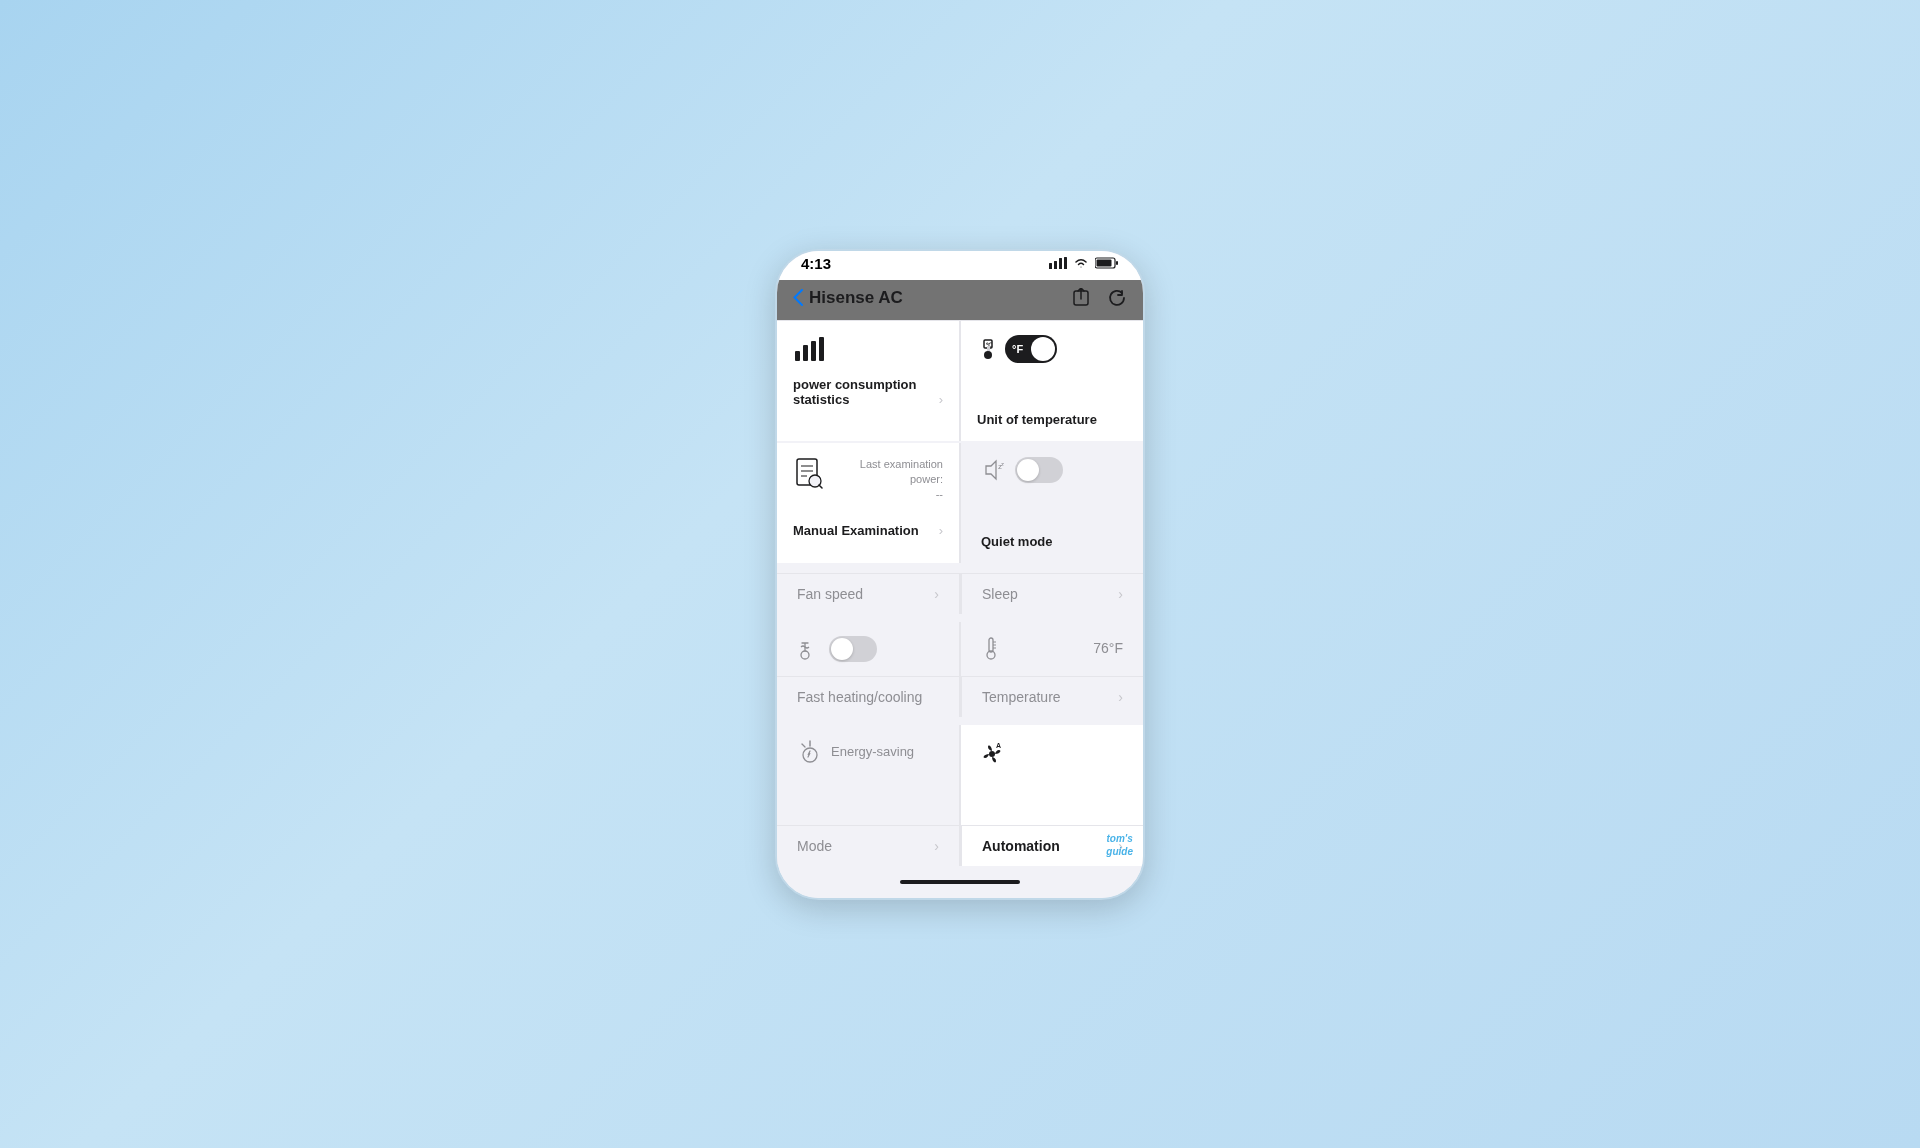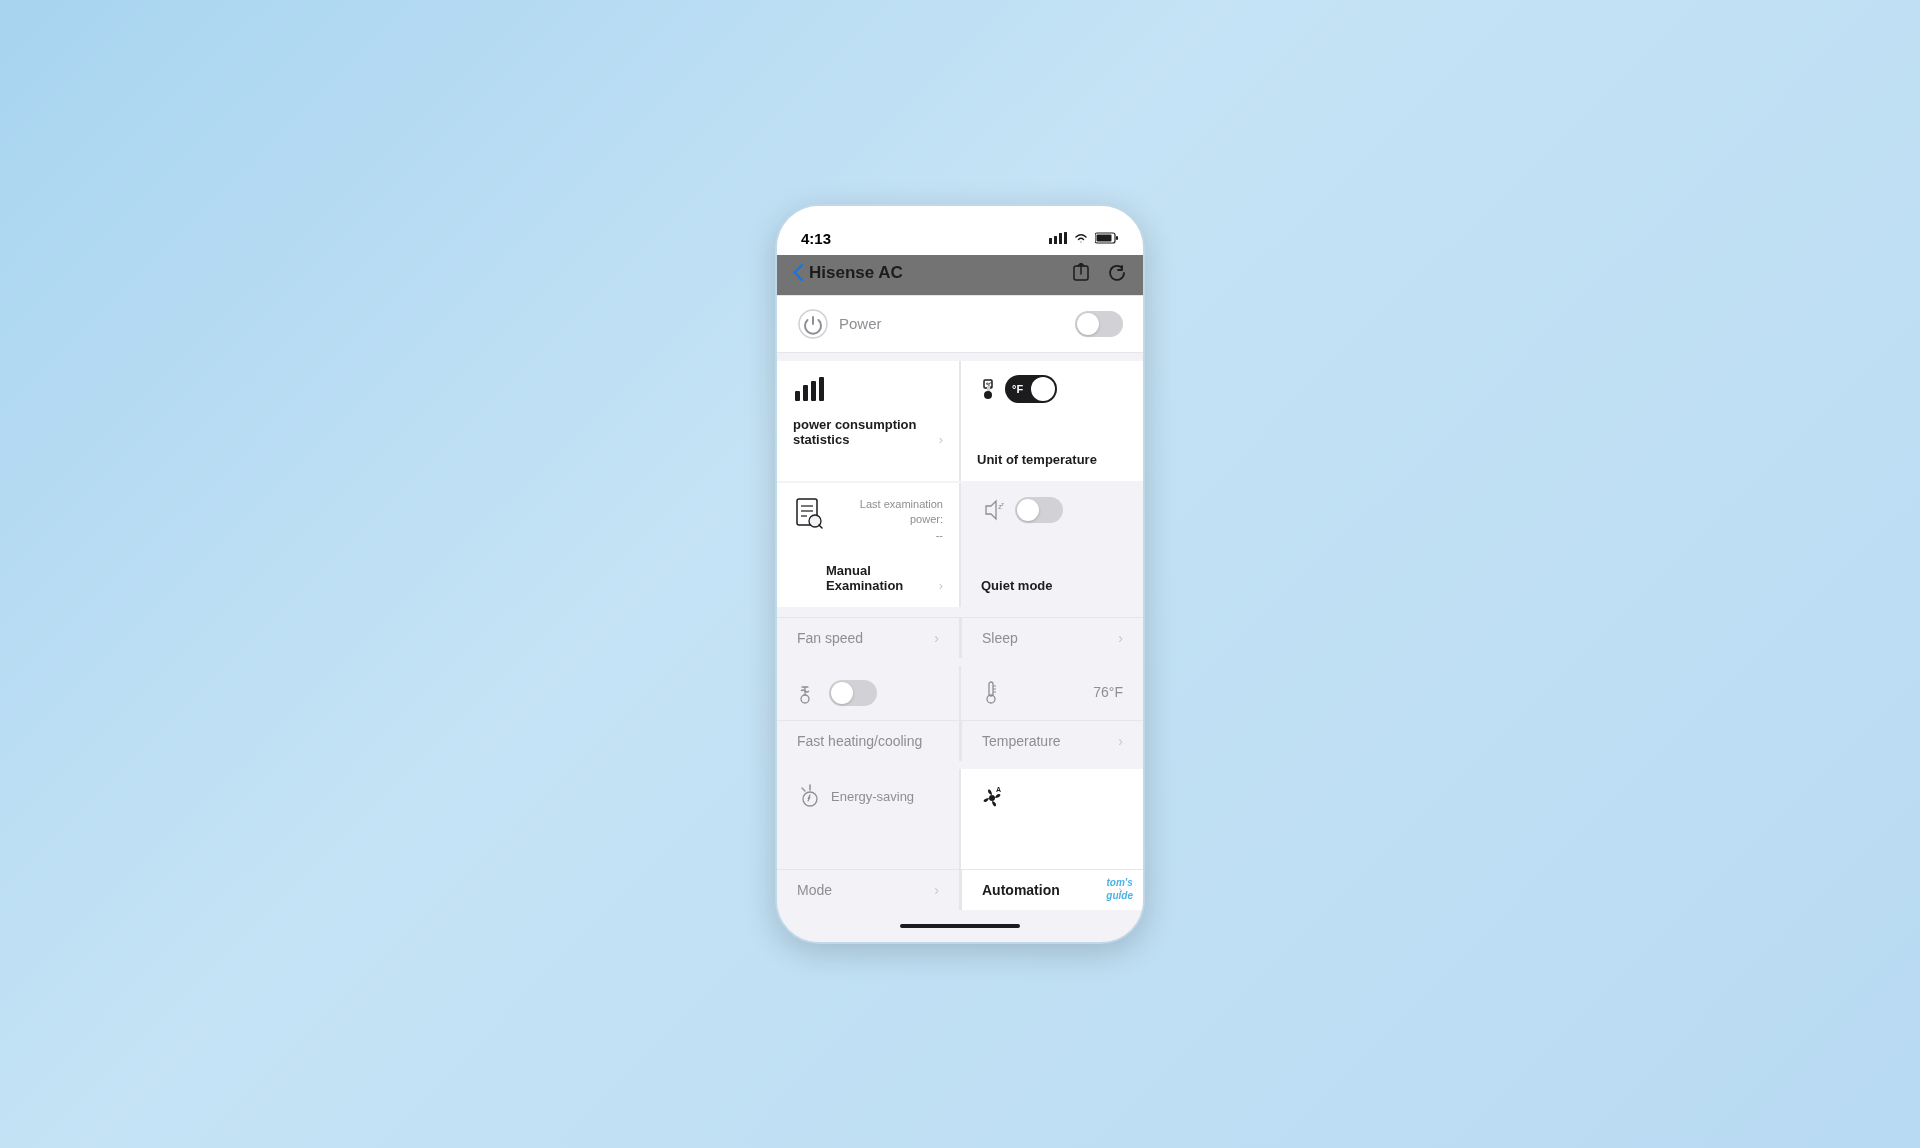--- a/index.html
+++ b/index.html
@@ -19,21 +19,21 @@
       overflow: hidden;
       box-shadow: 0 8px 32px rgba(0,0,0,0.18);
       position: relative;
     }
     
     .status-bar {
       background: #fff;
       display: flex;
       justify-content: space-between;
       align-items: center;
-      padding: 24px 24px 8px;
+      padding: 4px 24px 8px;
       font-size: 15px;
       font-weight: 600;
     }
     .status-icons {
       display: flex;
       align-items: center;
       gap: 6px;
     }
     
     .top-bar {
@@ -158,21 +158,20 @@
       font-size: 11px;
       color: #8e8e93;
       text-align: right;
       line-height: 1.4;
     }
     .exam-footer {
       display: flex;
       align-items: center;
       justify-content: space-between;
       margin-top: 20px;
-      margin-left: 33px;
     }
     .two-col-row {
       display: grid;
       grid-template-columns: 1fr 1fr;
       gap: 2px;
       background: #e5e5ea;
     }
     .cell {
       background: #f2f2f7;
       padding: 14px 20px;
@@ -302,33 +301,20 @@
         <path d="M7 3 L10 0 L13 3" stroke="#1c1c1e" stroke-width="1.5" fill="none" stroke-linecap="round"></path>
         <line x1="10" y1="0" x2="10" y2="11" stroke="#1c1c1e" stroke-width="1.5" stroke-linecap="round"></line>
       </svg>
       <svg width="20" height="20" viewBox="0 0 20 20">
         <path d="M17 10 a7 7 0 1 1-2-5" stroke="#1c1c1e" stroke-width="1.8" fill="none" stroke-linecap="round"></path>
         <polyline points="15,3 15,7 11,7" stroke="#1c1c1e" stroke-width="1.8" fill="none" stroke-linecap="round" stroke-linejoin="round"></polyline>
       </svg>
     </div>
   </div>
 
-  <div class="power-row">
-    <div class="power-row-left">
-      <svg width="32" height="32" viewBox="0 0 32 32">
-        <circle cx="16" cy="16" r="14" stroke="#d1d1d6" stroke-width="1.5" fill="none"></circle>
-        <path d="M16 9 v7" stroke="#8e8e93" stroke-width="2" stroke-linecap="round"></path>
-        <path d="M10.5 12 a8 8 0 1 0 11 0" stroke="#8e8e93" stroke-width="2" fill="none" stroke-linecap="round"></path>
-      </svg>
-      <span style="color:#8e8e93;font-size:15px;">Power</span>
-    </div>
-    <div class="toggle-pill-grey">
-      <div class="toggle-knob"></div>
-    </div>
-  </div>
 
   <div class="cards-row">
 
     <div class="card">
       <div>
         <div class="card-icon">
           <svg width="32" height="28" viewBox="0 0 32 28">
             <rect x="2" y="16" width="5" height="10" rx="1" fill="#1c1c1e"></rect>
             <rect x="10" y="10" width="5" height="16" rx="1" fill="#1c1c1e"></rect>
             <rect x="18" y="6" width="5" height="20" rx="1" fill="#1c1c1e"></rect>

